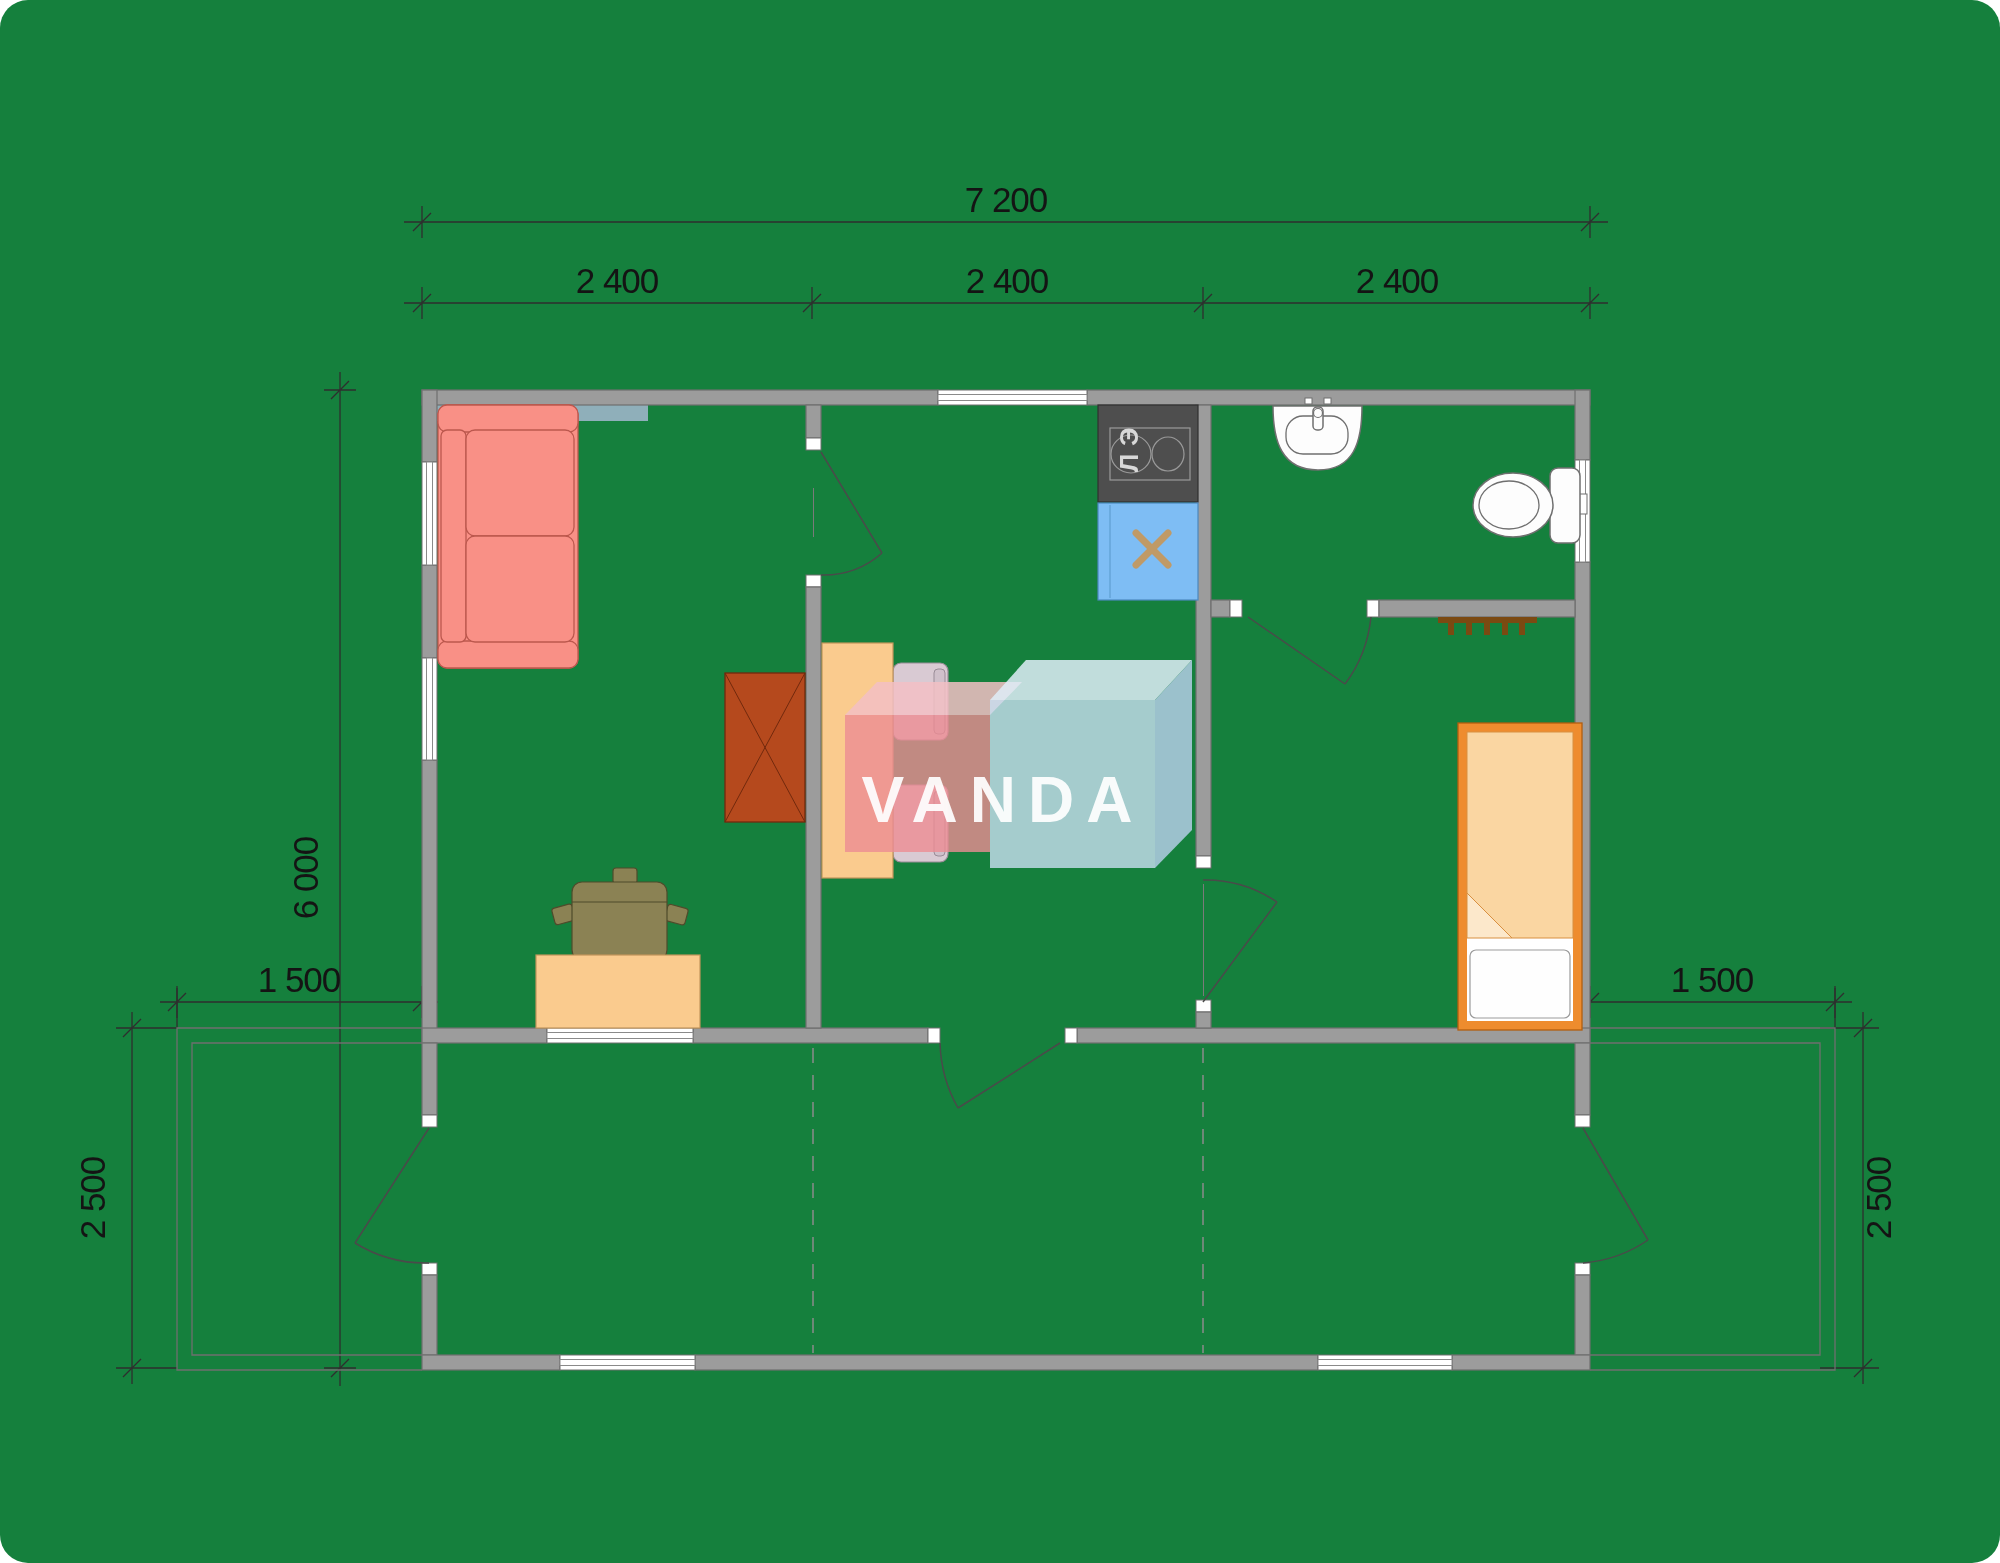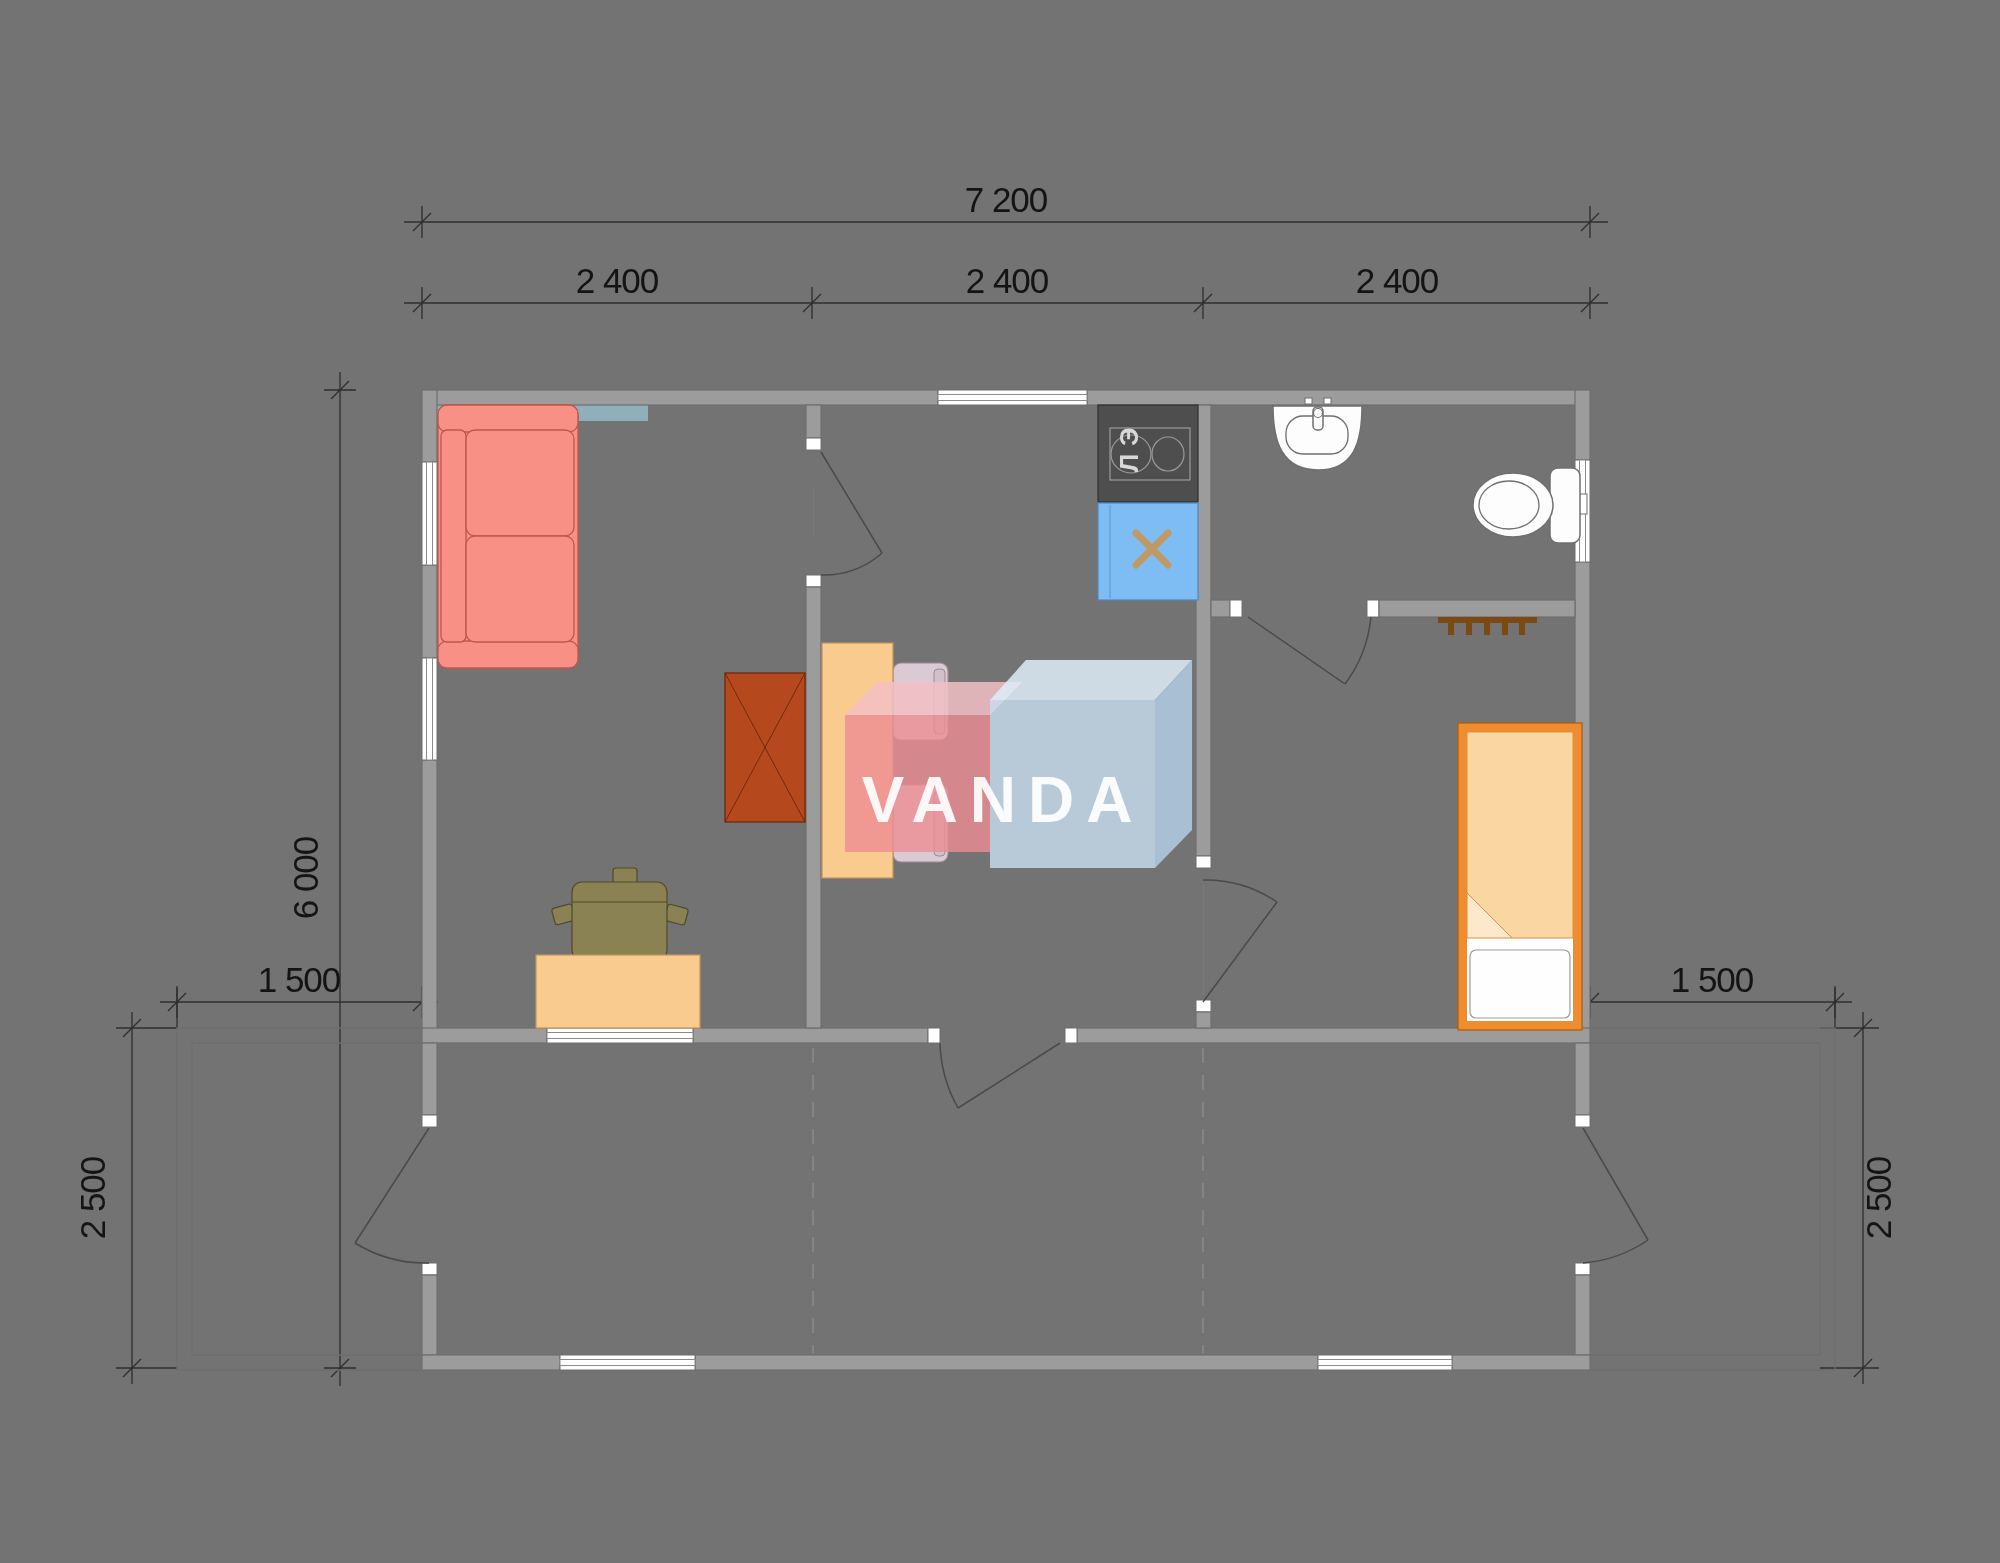--- a/index.html
+++ b/index.html
@@ -1,16 +1,16 @@
 <!DOCTYPE html>
 <html><head>
 <meta charset="utf-8">
 <style>
   html,body{margin:0;padding:0;background:#ffffff;}
-  .stage{position:relative;width:2000px;height:1563px;background:#737373;font-family:"Liberation Sans",sans-serif;}
+  .stage{position:relative;width:2000px;height:1563px;background:#15803d;font-family:"Liberation Sans",sans-serif;border-radius:28px;}
   svg text{font-family:"Liberation Sans","DejaVu Sans",sans-serif;}
   .wall{fill:#9C9C9C;stroke:#6F6F6F;stroke-width:1.2;}
   .cap{fill:#FFFFFF;stroke:#6F6F6F;stroke-width:1;}
   .wino{fill:#FFFFFF;stroke:#6F6F6F;stroke-width:1;}
   .wini{fill:#FFFFFF;stroke:#8A8A8A;stroke-width:1;}
   .thin{fill:none;stroke:#6F6F6F;stroke-width:1.3;}
   .door{fill:none;stroke:#4A4A4A;stroke-width:1.5;}
   .opening{stroke:#7A7A7A;stroke-width:1;}
   .dashline{stroke:#8A8A8A;stroke-width:1.5;stroke-dasharray:15 12;}
   .dim{stroke:#2E2E2E;stroke-width:1.3;fill:none;}

